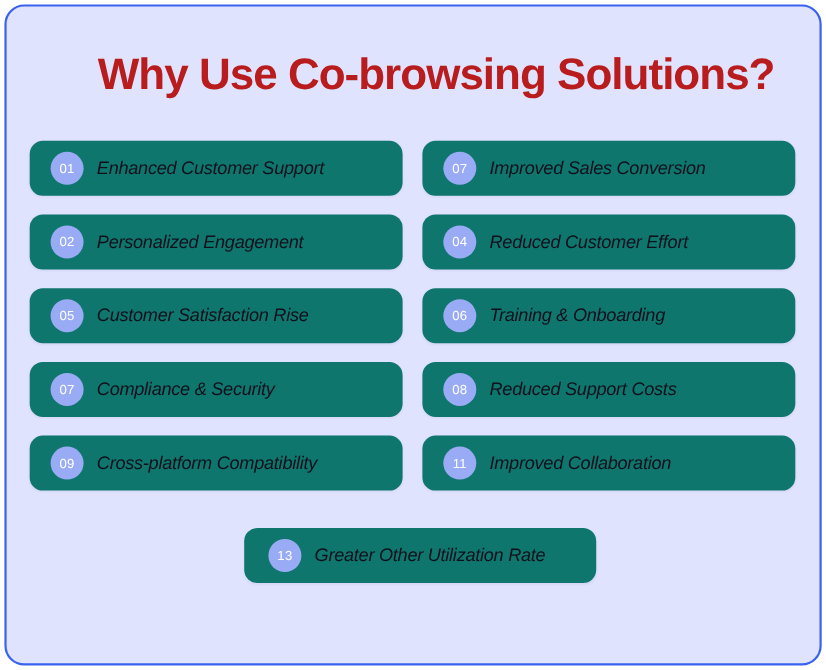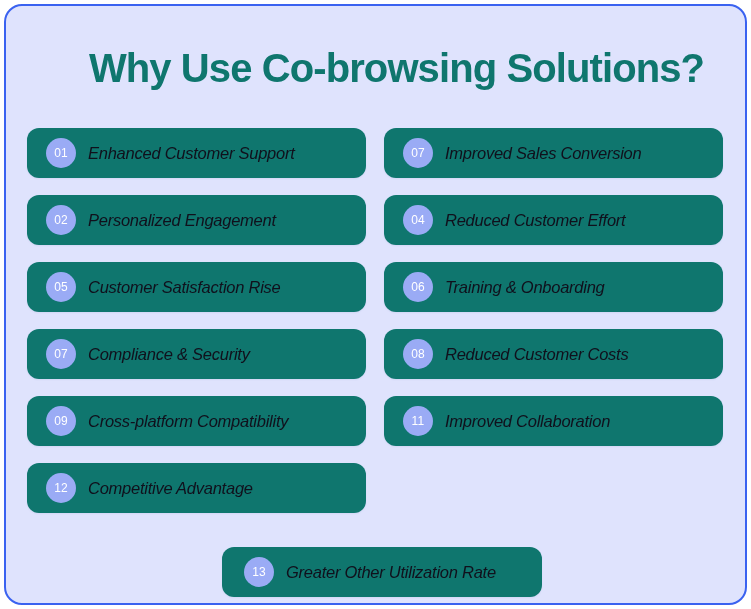--- a/index.html
+++ b/index.html
@@ -26,21 +26,21 @@
 
   #page-title {
     position: absolute;
     left: 0;
     top: 33px;
     width: 743px;
     text-align: center;
     font-size: 40px;
     font-weight: 900;
     letter-spacing: -0.9px;
-    color: #0f766e;
+    color: #b91c1c;
     line-height: 58px;
     white-space: nowrap;
     padding-left: 38px;
   }
 
   #cards-grid {
     position: absolute;
     left: 21px;
     top: 122px;
     width: 710px;
@@ -136,38 +136,34 @@
       <span class="benefit-label">Training &amp; Onboarding</span>
     </div>
 
     <div class="benefit-card">
       <span class="badge-number">07</span>
       <span class="benefit-label">Compliance &amp; Security</span>
     </div>
 
     <div class="benefit-card">
       <span class="badge-number">08</span>
-      <span class="benefit-label">Reduced Customer Costs</span>
+      <span class="benefit-label">Reduced Support Costs</span>
     </div>
 
     <div class="benefit-card">
       <span class="badge-number">09</span>
       <span class="benefit-label">Cross-platform Compatibility</span>
     </div>
 
 
     <div class="benefit-card">
       <span class="badge-number">11</span>
       <span class="benefit-label">Improved Collaboration</span>
     </div>
 
-    <div class="benefit-card">
-      <span class="badge-number">12</span>
-      <span class="benefit-label">Competitive Advantage</span>
-    </div>
 
     <div class="row-break"></div>
 
     <div class="benefit-card wide-centered">
       <span class="badge-number">13</span>
       <span class="benefit-label">Greater Other Utilization Rate</span>
     </div>
 
   </div>
 </div>

